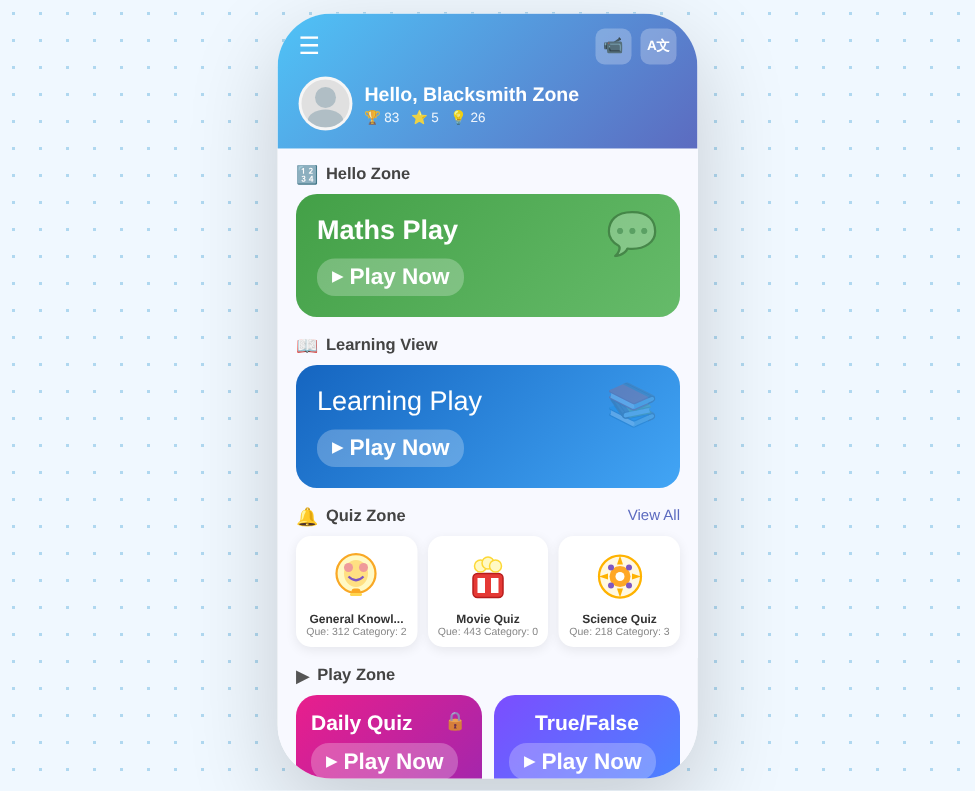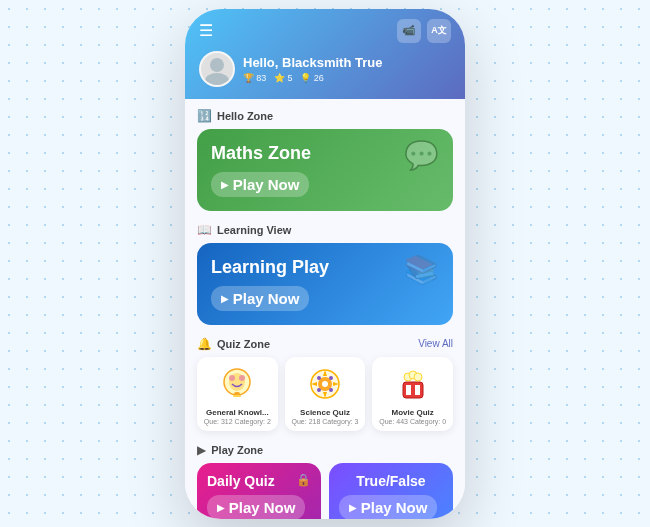--- a/index.html
+++ b/index.html
@@ -209,21 +209,21 @@
       padding: 14px;
       margin-bottom: 12px;
       position: relative;
       overflow: hidden;
       min-height: 70px;
     }
 
     .learning-card-title {
       color: white;
       font-size: 18px;
-      font-weight: 700;
+      font-weight: 400;
       margin-bottom: 8px;
     }
 
     .learning-card-deco {
       position: absolute;
       right: 14px;
       top: 10px;
       opacity: 0.2;
       font-size: 28px;
       color: white;
@@ -344,21 +344,21 @@
       </div>
     </div>
     <div class="user-row">
       <div class="avatar">
         <svg width="32" height="32" viewBox="0 0 32 32">
           <circle cx="16" cy="12" r="7" fill="#b0bec5"></circle>
           <ellipse cx="16" cy="28" rx="12" ry="8" fill="#b0bec5"></ellipse>
         </svg>
       </div>
       <div class="user-info">
-        <div class="user-name">Hello, Blacksmith True</div>
+        <div class="user-name">Hello, Blacksmith Zone</div>
         <div class="user-stats">
           <div class="stat-item">
             <span class="stat-icon">🏆</span>
             <span>83</span>
           </div>
           <div class="stat-item">
             <span class="stat-icon">⭐</span>
             <span>5</span>
           </div>
           <div class="stat-item">
@@ -373,21 +373,21 @@
   <div class="phone-content">
 
     <div class="section-header">
       <div class="section-title-row">
         <span class="section-icon">🔢</span>
         <span class="section-title">Hello Zone</span>
       </div>
     </div>
     <div class="maths-card">
       <div class="maths-card-deco">💬</div>
-      <div class="maths-card-title">Maths Zone</div>
+      <div class="maths-card-title">Maths Play</div>
       <div class="play-btn">
         <span class="play-icon">▶</span>
         <span class="play-btn-text">Play Now</span>
       </div>
     </div>
 
     <div class="section-header">
       <div class="section-title-row">
         <span class="section-icon">📖</span>
         <span class="section-title">Learning View</span>
@@ -418,20 +418,36 @@
             <ellipse cx="20" cy="18" rx="8" ry="9" fill="#ffe082"></ellipse>
             <circle cx="15" cy="14" r="3" fill="#ef9a9a"></circle>
             <circle cx="25" cy="14" r="3" fill="#ef9a9a"></circle>
             <path d="M15 20 Q20 25 25 20" stroke="#7e57c2" stroke-width="1.5" fill="none"></path>
             <rect x="17" y="28" width="6" height="4" rx="2" fill="#f9a825"></rect>
             <rect x="16" y="31" width="8" height="2" rx="1" fill="#ffd54f"></rect>
           </svg>
         </div>
         <div class="quiz-item-name">General Knowl...</div>
         <div class="quiz-item-meta">Que: 312  Category: 2</div>
+      </div>
+      <div class="quiz-item">
+        <div class="quiz-item-img">
+
+          <svg width="40" height="40" viewBox="0 0 40 40">
+            <rect x="10" y="18" width="20" height="16" rx="3" fill="#e53935"></rect>
+            <rect x="10" y="18" width="20" height="16" rx="3" fill="none" stroke="#b71c1c" stroke-width="1"></rect>
+            <rect x="13" y="21" width="5" height="10" fill="#fff"></rect>
+            <rect x="22" y="21" width="5" height="10" fill="#fff"></rect>
+            <circle cx="15" cy="13" r="4" fill="#fff9c4" stroke="#fdd835" stroke-width="1"></circle>
+            <circle cx="20" cy="11" r="4" fill="#fff9c4" stroke="#fdd835" stroke-width="1"></circle>
+            <circle cx="25" cy="13" r="4" fill="#fff9c4" stroke="#fdd835" stroke-width="1"></circle>
+          </svg>
+        </div>
+        <div class="quiz-item-name">Movie Quiz</div>
+        <div class="quiz-item-meta">Que: 443  Category: 0</div>
       </div>
       <div class="quiz-item">
         <div class="quiz-item-img">
 
           <svg width="40" height="40" viewBox="0 0 40 40">
             <circle cx="20" cy="20" r="14" fill="#fff8e1" stroke="#ffb300" stroke-width="1.5"></circle>
             <circle cx="20" cy="20" r="7" fill="#ffa726"></circle>
             <circle cx="20" cy="20" r="3" fill="#fff"></circle>
             <path d="M20 6 L22 12 L18 12 Z" fill="#ffb300"></path>
             <path d="M20 34 L22 28 L18 28 Z" fill="#ffb300"></path>
@@ -439,36 +455,20 @@
             <path d="M34 20 L28 22 L28 18 Z" fill="#ffb300"></path>
             <circle cx="14" cy="14" r="2" fill="#7e57c2"></circle>
             <circle cx="26" cy="14" r="2" fill="#7e57c2"></circle>
             <circle cx="14" cy="26" r="2" fill="#7e57c2"></circle>
             <circle cx="26" cy="26" r="2" fill="#7e57c2"></circle>
           </svg>
         </div>
         <div class="quiz-item-name">Science Quiz</div>
         <div class="quiz-item-meta">Que: 218  Category: 3</div>
       </div>
-      <div class="quiz-item">
-        <div class="quiz-item-img">
-
-          <svg width="40" height="40" viewBox="0 0 40 40">
-            <rect x="10" y="18" width="20" height="16" rx="3" fill="#e53935"></rect>
-            <rect x="10" y="18" width="20" height="16" rx="3" fill="none" stroke="#b71c1c" stroke-width="1"></rect>
-            <rect x="13" y="21" width="5" height="10" fill="#fff"></rect>
-            <rect x="22" y="21" width="5" height="10" fill="#fff"></rect>
-            <circle cx="15" cy="13" r="4" fill="#fff9c4" stroke="#fdd835" stroke-width="1"></circle>
-            <circle cx="20" cy="11" r="4" fill="#fff9c4" stroke="#fdd835" stroke-width="1"></circle>
-            <circle cx="25" cy="13" r="4" fill="#fff9c4" stroke="#fdd835" stroke-width="1"></circle>
-          </svg>
-        </div>
-        <div class="quiz-item-name">Movie Quiz</div>
-        <div class="quiz-item-meta">Que: 443  Category: 0</div>
-      </div>
     </div>
 
     <div class="section-header">
       <div class="section-title-row">
         <span class="section-icon">▶</span>
         <span class="section-title">Play Zone</span>
       </div>
     </div>
     <div class="play-zone-cards">
       <div class="daily-quiz-card">

